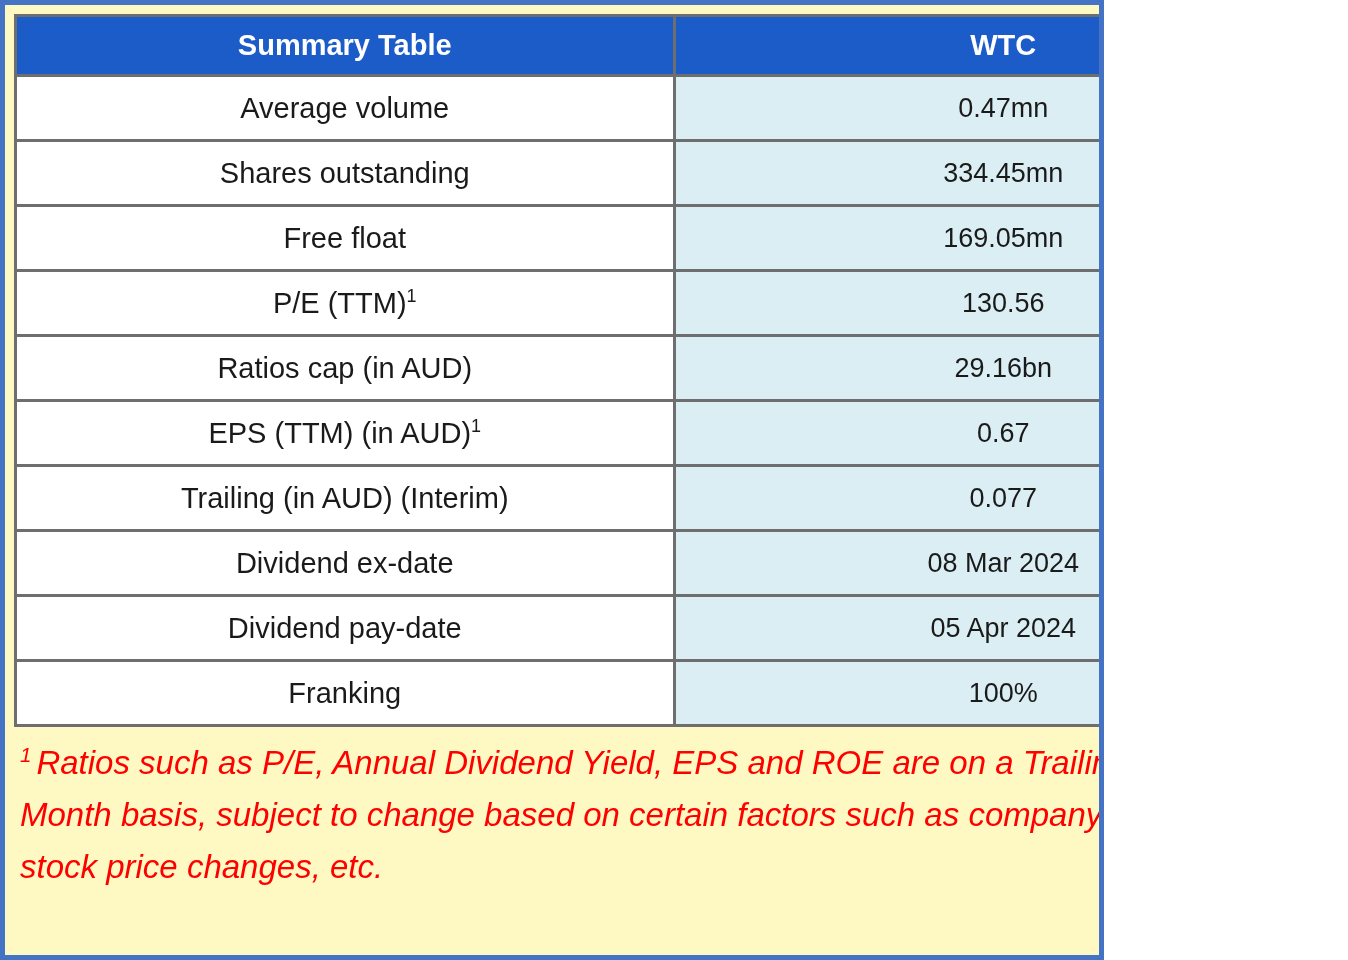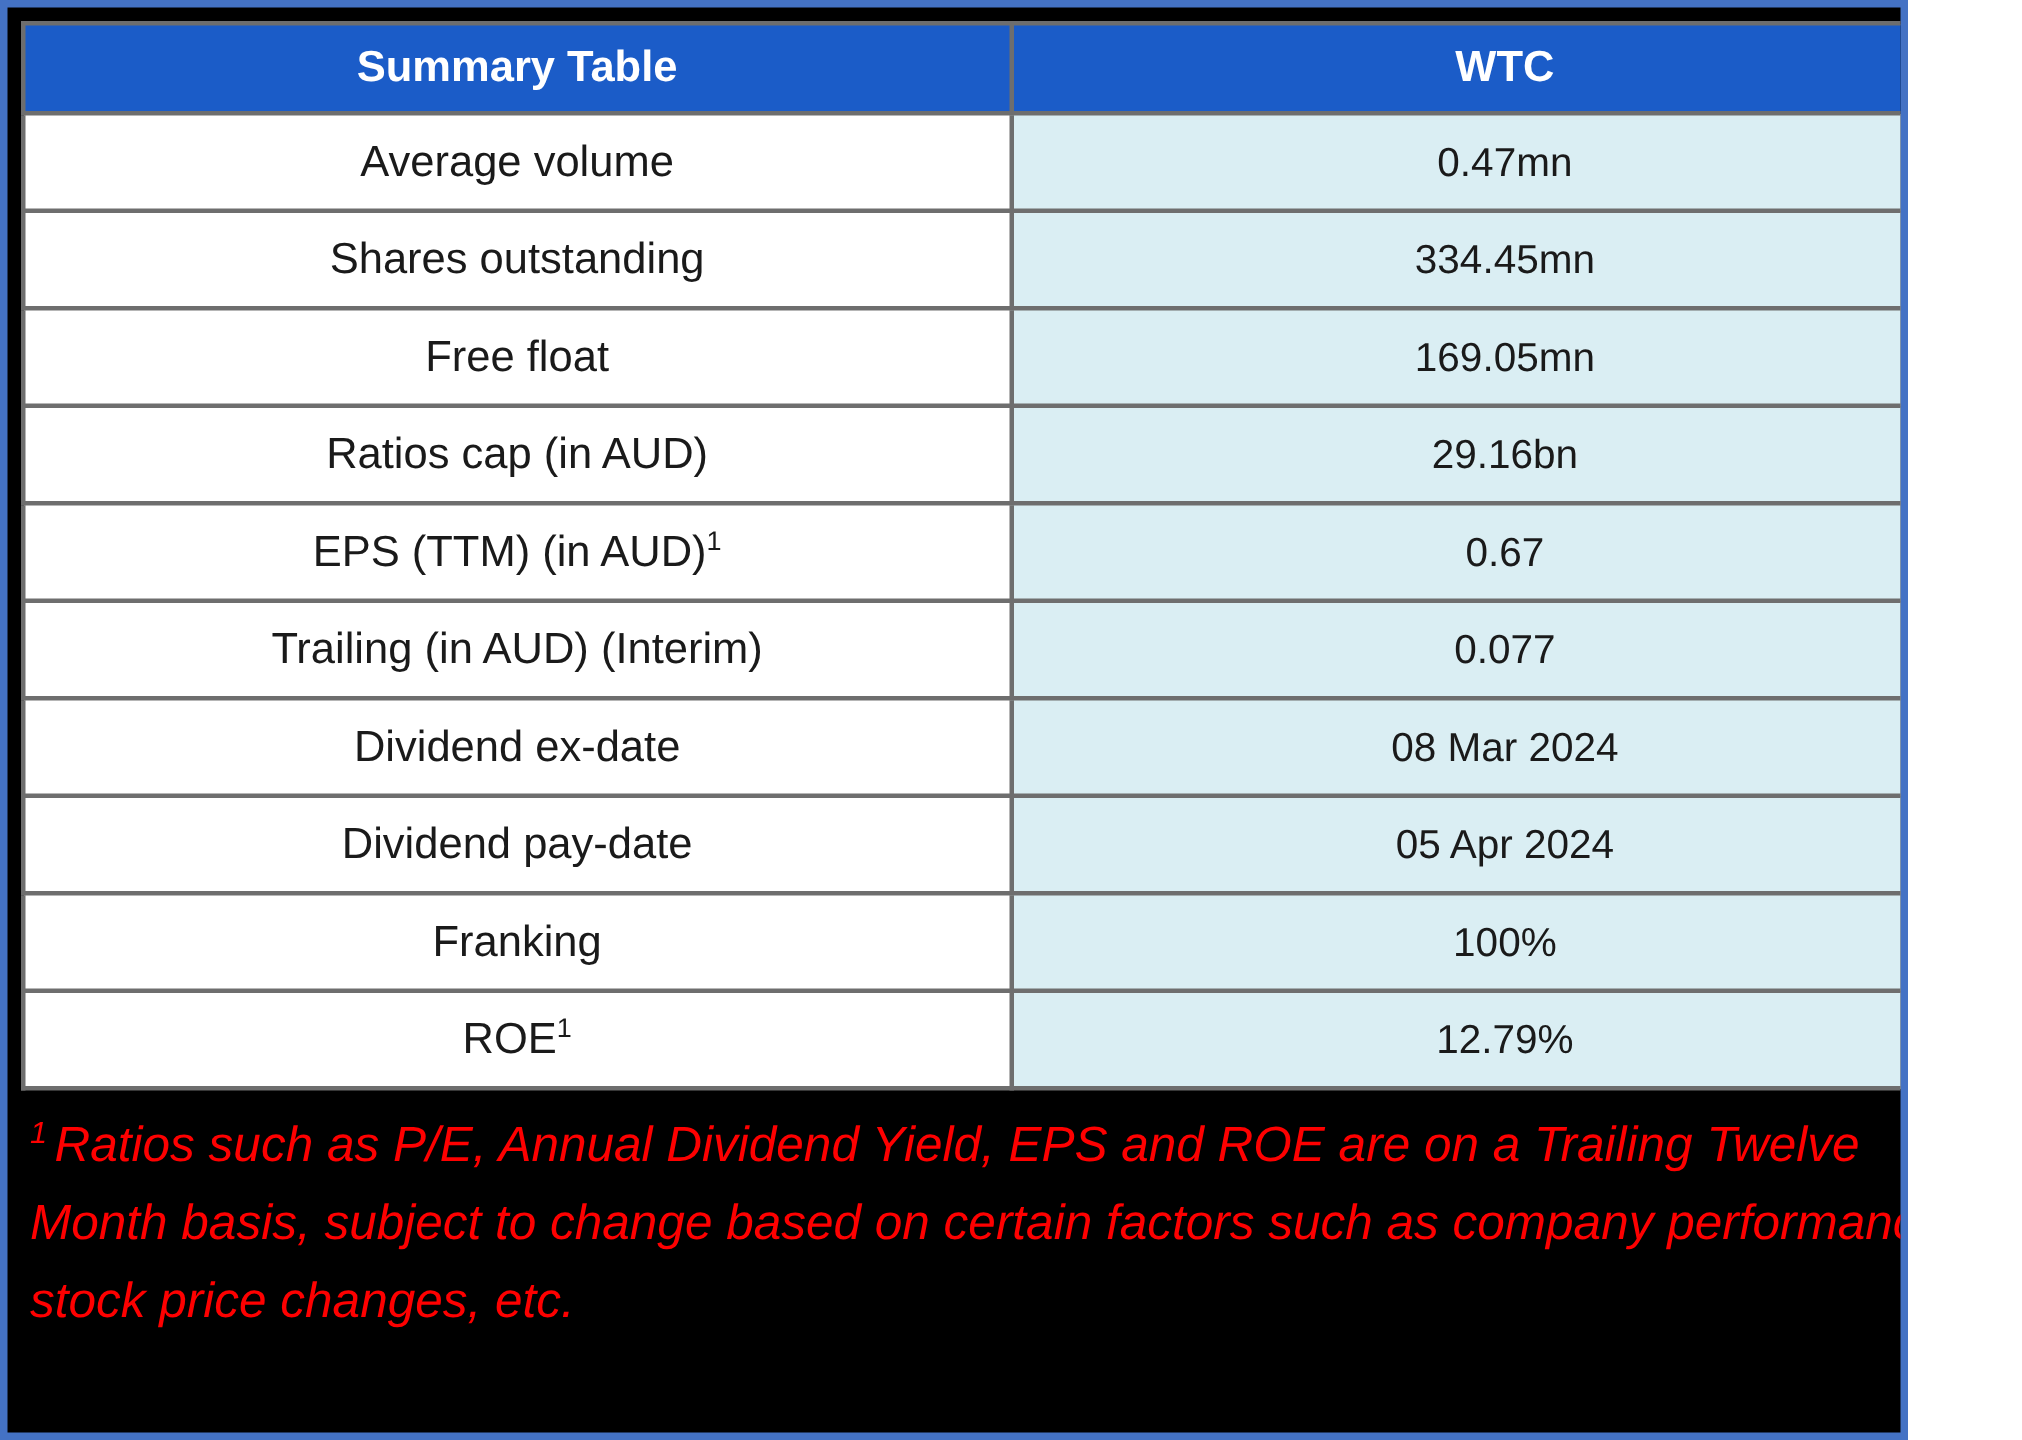--- a/index.html
+++ b/index.html
@@ -3,24 +3,24 @@
 <meta charset="utf-8">
 <style>
   html, body {
     margin: 0;
     padding: 0;
     background: #ffffff;
     font-family: "Liberation Sans", sans-serif;
   }
   .frame {
     box-sizing: border-box;
-    width: 1272px;
+    width: 1104px;
     height: 960px;
     border: 5px solid #4472c4;
-    background: #000000;
+    background: #fef9c3;
     padding: 9px 9px 0 9px;
     overflow: hidden;
   }
   table.summary {
     width: 1320px;
     border-collapse: collapse;
     table-layout: fixed;
   }
   table.summary th, table.summary td {
     border: 3px solid #6e6e6e;
@@ -83,20 +83,24 @@
         </tr>
         <tr>
           <td class="label-cell">Shares outstanding</td>
           <td class="value-cell">334.45mn</td>
         </tr>
         <tr>
           <td class="label-cell">Free float</td>
           <td class="value-cell">169.05mn</td>
         </tr>
         <tr>
+          <td class="label-cell">P/E (TTM)<sup>1</sup></td>
+          <td class="value-cell">130.56</td>
+        </tr>
+        <tr>
           <td class="label-cell">Ratios cap (in AUD)</td>
           <td class="value-cell">29.16bn</td>
         </tr>
         <tr>
           <td class="label-cell">EPS (TTM) (in AUD)<sup>1</sup></td>
           <td class="value-cell">0.67</td>
         </tr>
         <tr>
           <td class="label-cell">Trailing (in AUD) (Interim)</td>
           <td class="value-cell">0.077</td>
@@ -106,23 +110,19 @@
           <td class="value-cell">08 Mar 2024</td>
         </tr>
         <tr>
           <td class="label-cell">Dividend pay-date</td>
           <td class="value-cell">05 Apr 2024</td>
         </tr>
         <tr>
           <td class="label-cell">Franking</td>
           <td class="value-cell">100%</td>
         </tr>
-        <tr>
-          <td class="label-cell">ROE<sup>1</sup></td>
-          <td class="value-cell">12.79%</td>
-        </tr>
       </tbody>
   </table>
 
   <div class="footnote">
     <sup>1</sup><span>Ratios such as P/E, Annual Dividend Yield, EPS and ROE are on a Trailing Twelve Month basis, subject to change based on certain factors such as company performance, stock price changes, etc.</span>
   </div>
 </div>
 
 </body></html>

